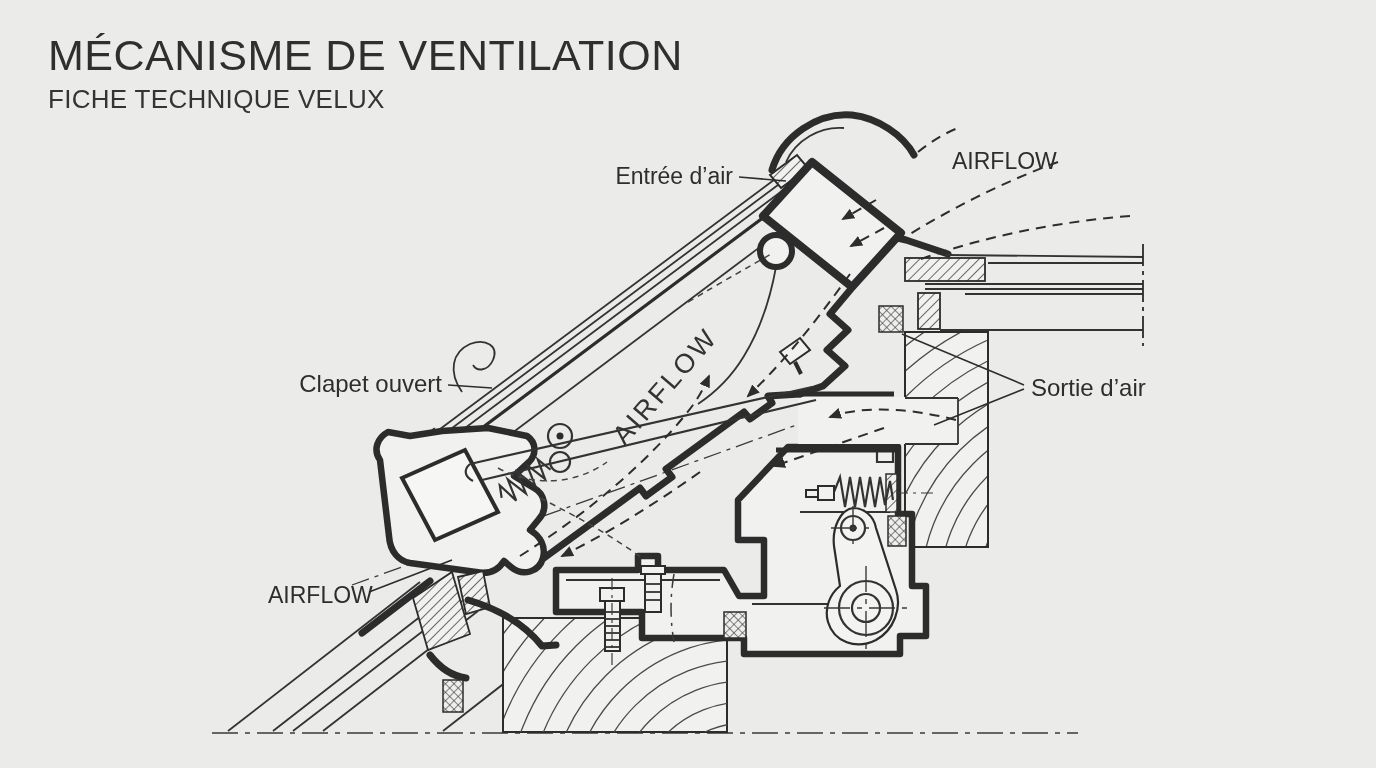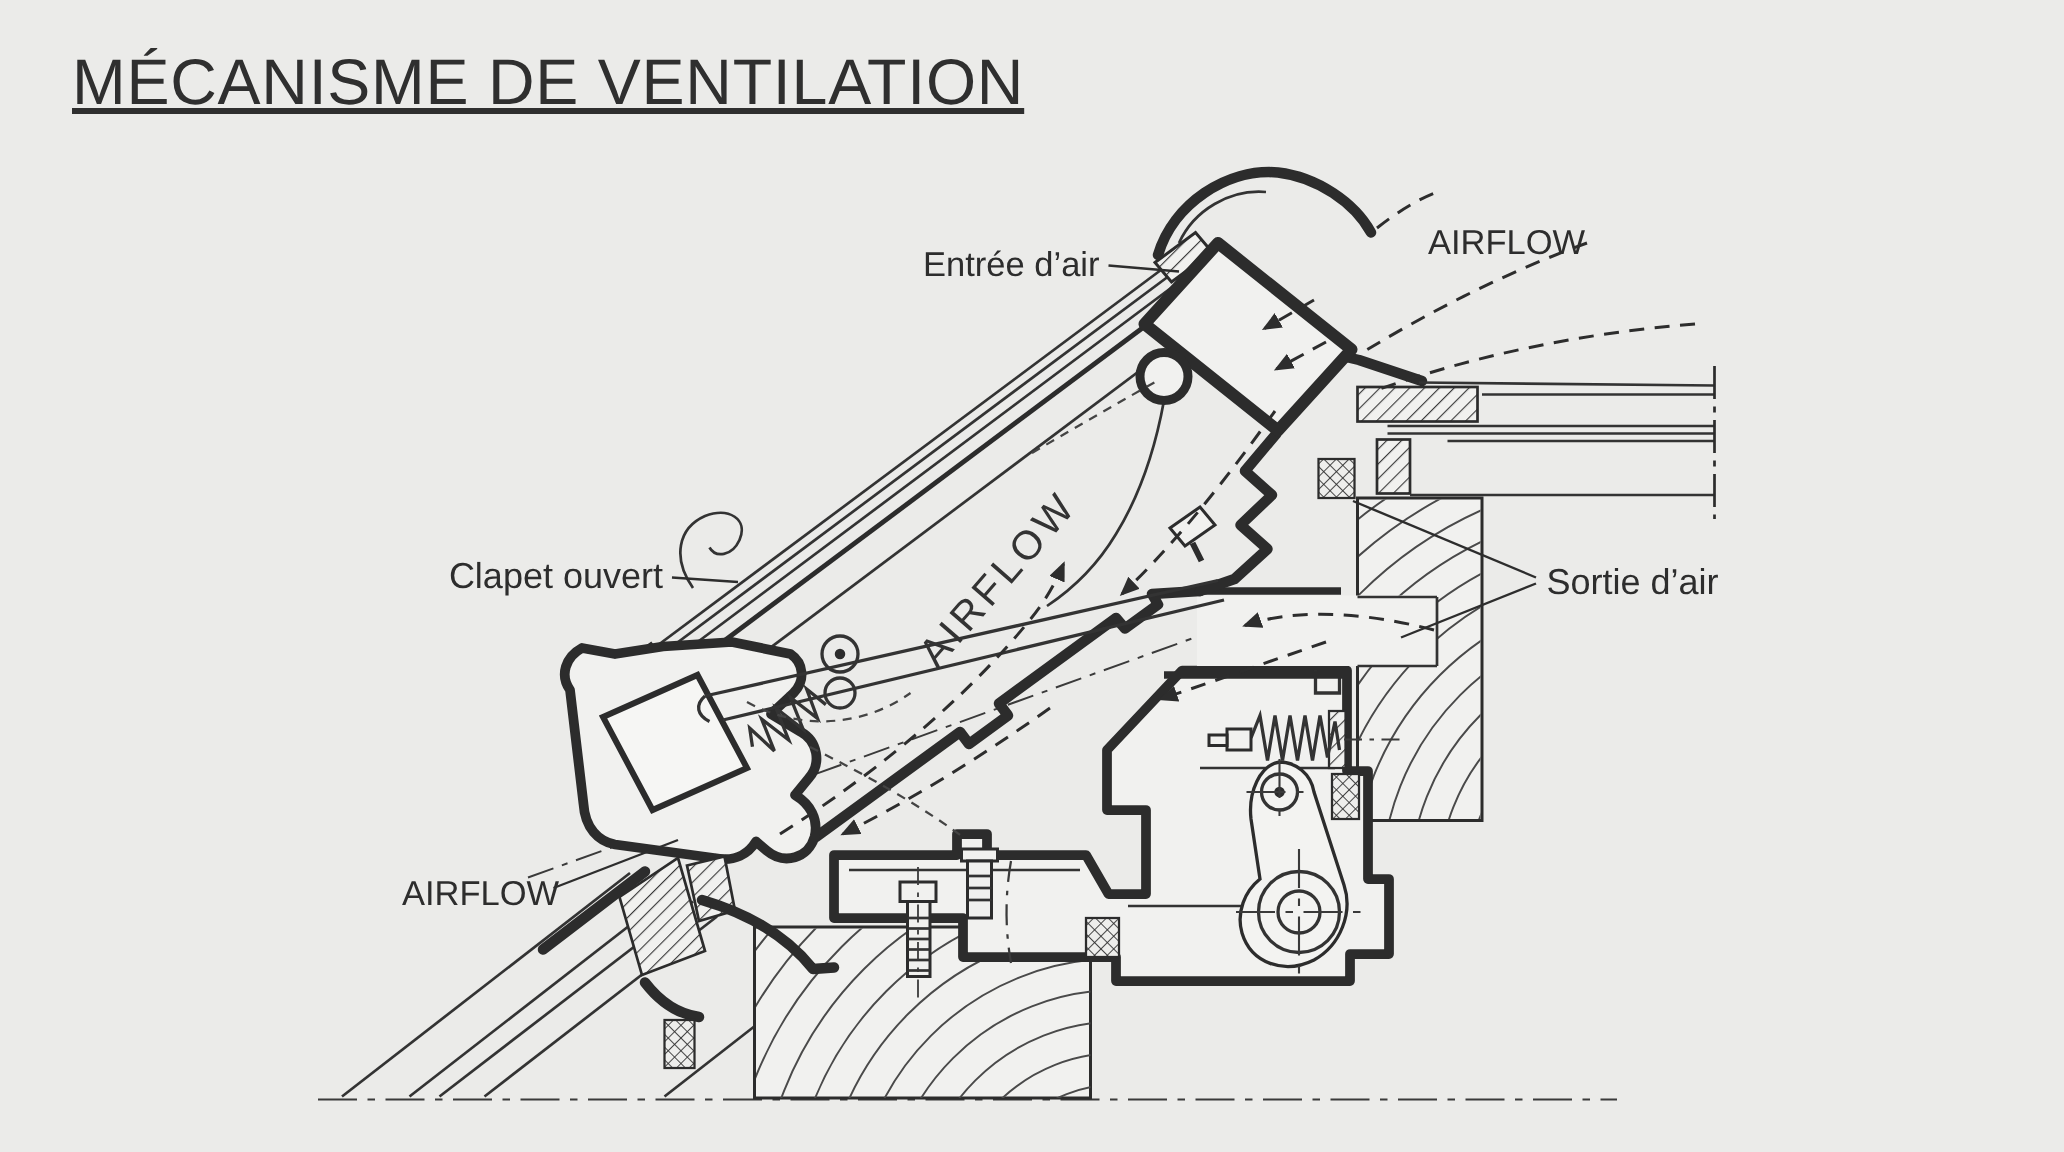--- a/index.html
+++ b/index.html
@@ -1,19 +1,19 @@
 <!DOCTYPE html>
 <html><head>
 <meta charset="utf-8">
 <style>
   html,body{margin:0;padding:0;background:#ebebe9;}
   .stage{position:relative;width:1376px;height:768px;background:#ebebe9;overflow:hidden;
          font-family:"Liberation Sans",sans-serif;color:#2f2f2f;}
   .hdr{position:absolute;left:48px;top:34px;z-index:5;}
-  .hdr .t{font-size:43px;font-weight:500;letter-spacing:.5px;line-height:1.0;color:#2f2f2f;text-decoration:underline;}
+  .hdr .t{font-size:43px;font-weight:500;letter-spacing:.5px;line-height:1.0;color:#2f2f2f;}
   .hdr .s{font-size:26px;font-weight:400;margin-top:7px;letter-spacing:.3px;color:#343434;}
   svg{position:absolute;left:0;top:0;}
   text{font-family:"Liberation Sans",sans-serif;fill:#2d2d2d;}
   .lbl{font-size:23px;}
   .lbl2{font-size:24px;}
   .rot{font-size:27px;letter-spacing:3px;fill:#333;}
   .thick{stroke:#2c2c2c;stroke-width:7;fill:none;stroke-linecap:round;stroke-linejoin:round;}
   .prof{stroke:#2c2c2c;stroke-width:6.5;fill:#f1f1ef;stroke-linejoin:round;}
   .thin{stroke:#333;stroke-width:1.8;fill:none;}
   .thin2{stroke:#333;stroke-width:2.2;fill:none;}
@@ -22,20 +22,21 @@
   .cdot{stroke:#3a3a3a;stroke-width:1.4;fill:none;stroke-dasharray:26 7 5 7;}
   .grain{stroke:#4a4a4a;stroke-width:1.3;fill:none;}
   .lead{stroke:#2d2d2d;stroke-width:1.6;fill:none;}
 </style>
 </head>
 <body>
 
 <div class="stage">
   <div class="hdr">
     <div class="t">MÉCANISME DE VENTILATION</div>
+    <div class="s">FICHE TECHNIQUE VELUX</div>
   </div>
 
   <svg width="1376" height="768" viewBox="0 0 1376 768">
     <defs>
       <pattern id="hat" width="7" height="7" patternUnits="userSpaceOnUse" patternTransform="rotate(45)">
         <rect width="7" height="7" fill="#f1f1ef"></rect>
         <line x1="0" y1="0" x2="0" y2="7" stroke="#3a3a3a" stroke-width="1.5"></line>
       </pattern>
       <pattern id="xhat" width="6" height="6" patternUnits="userSpaceOnUse" patternTransform="rotate(45)">
         <rect width="6" height="6" fill="#eeeeec"></rect>

